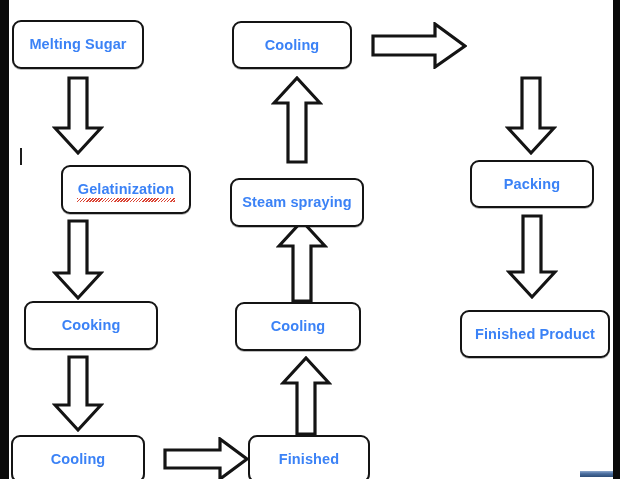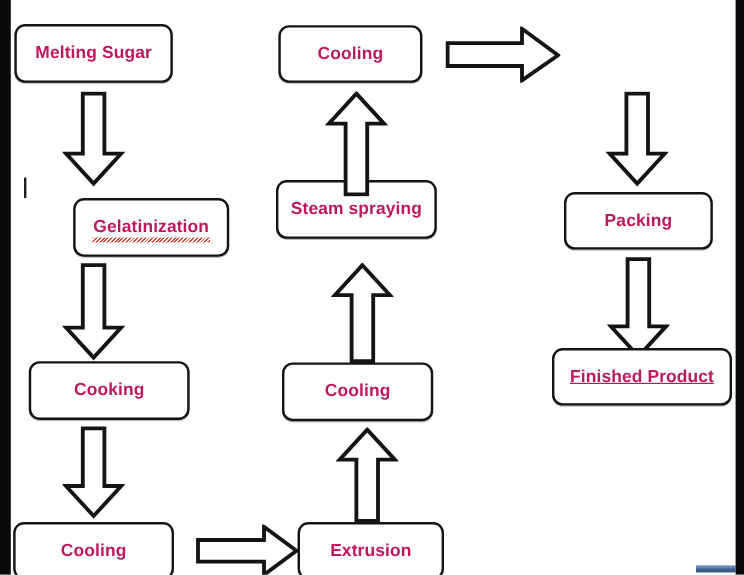--- a/index.html
+++ b/index.html
@@ -25,21 +25,21 @@
   
   .node{
     position:absolute;
     box-sizing:border-box;
     background:#ffffff;
     border:2.5px solid #141414;
     border-radius:9px;
     display:flex;
     align-items:center;
     justify-content:center;
-    color:#be185d;
+    color:#3b82f6;
     font-weight:bold;
     font-size:14.5px;
     letter-spacing:.1px;
     white-space:nowrap;
     box-shadow:0 1px 0 rgba(0,0,0,.25);
   }
   .node .label{ position:relative; display:inline-block; line-height:1; }
   
   .node .label.misspelled::after{
     content:"";
@@ -112,40 +112,40 @@
     <span class="label">Cooling</span>
   </div>
 
   <div class="arrow" style="left:163px;top:437px;width:86px;height:44px;">
     <svg viewBox="0 0 86 44" width="86" height="44" aria-hidden="true">
       <polygon points="2,13 57,13 57,2 84,22 57,42 57,31 2,31" fill="#ffffff" stroke="#141414" stroke-width="3.2" stroke-linejoin="miter"></polygon>
     </svg>
   </div>
 
   <div class="node" style="left:248px;top:435px;width:122px;height:48px;">
-    <span class="label">Extrusion</span>
+    <span class="label">Finished</span>
   </div>
 
   <div class="arrow" style="left:280px;top:356px;width:52px;height:80px;">
     <svg viewBox="0 0 52 80" width="52" height="80" aria-hidden="true">
       <polygon points="26,2 49,27 35,27 35,78 17,78 17,27 3,27" fill="#ffffff" stroke="#141414" stroke-width="3.2" stroke-linejoin="miter"></polygon>
     </svg>
   </div>
 
   <div class="node" style="left:235px;top:302px;width:126px;height:49px;">
     <span class="label">Cooling</span>
   </div>
 
   <div class="arrow" style="left:276px;top:219px;width:52px;height:84px;">
     <svg viewBox="0 0 52 84" width="52" height="84" aria-hidden="true">
       <polygon points="26,2 49,27 35,27 35,82 17,82 17,27 3,27" fill="#ffffff" stroke="#141414" stroke-width="3.2" stroke-linejoin="miter"></polygon>
     </svg>
   </div>
 
-  <div class="node" style="left:230px;top:150px;width:134px;height:49px;">
+  <div class="node" style="left:230px;top:178px;width:134px;height:49px;">
     <span class="label">Steam spraying</span>
   </div>
 
   <div class="arrow" style="left:271px;top:76px;width:52px;height:88px;">
     <svg viewBox="0 0 52 88" width="52" height="88" aria-hidden="true">
       <polygon points="26,2 49,27 35,27 35,86 17,86 17,27 3,27" fill="#ffffff" stroke="#141414" stroke-width="3.2" stroke-linejoin="miter"></polygon>
     </svg>
   </div>
 
   <div class="node" style="left:232px;top:21px;width:120px;height:48px;">
@@ -168,21 +168,21 @@
   <div class="node" style="left:470px;top:160px;width:124px;height:48px;">
     <span class="label">Packing</span>
   </div>
 
   <div class="arrow" style="left:506px;top:214px;width:52px;height:86px;">
     <svg viewBox="0 0 52 86" width="52" height="86" aria-hidden="true">
       <polygon points="17,2 35,2 35,58 49,58 26,83 3,58 17,58" fill="#ffffff" stroke="#141414" stroke-width="3.2" stroke-linejoin="miter"></polygon>
     </svg>
   </div>
 
-  <div class="node" style="left:460px;top:290px;width:150px;height:48px;text-decoration:underline;">
+  <div class="node" style="left:460px;top:310px;width:150px;height:48px;">
     <span class="label">Finished Product</span>
   </div>
 
   <div class="blue-sliver" style="left:580px;top:471px;width:33px;height:6px;"></div>
 
   <div class="edge-band left"></div>
   <div class="edge-band right"></div>
 
 </div>
 

